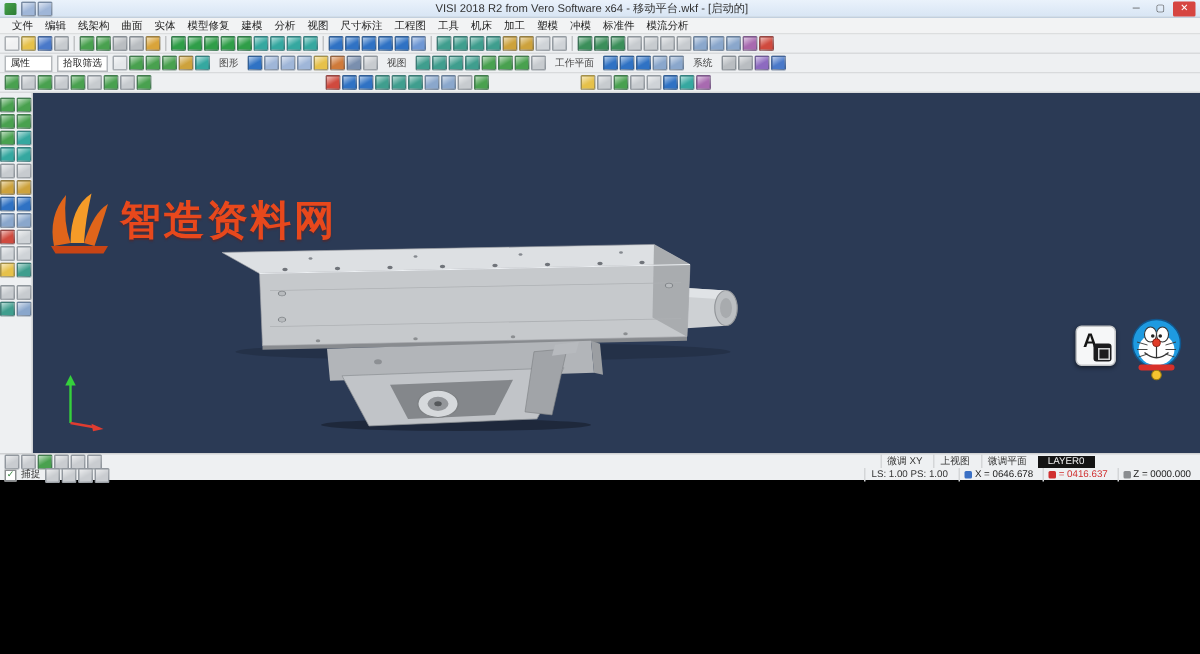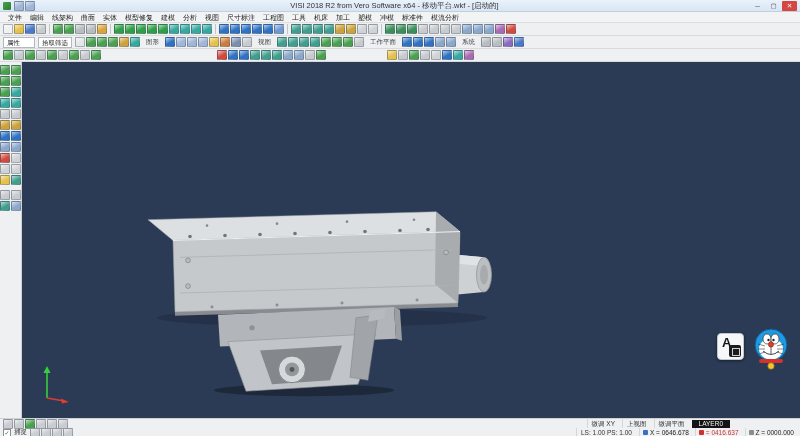--- a/index.html
+++ b/index.html
@@ -1,17 +1,17 @@
 <!DOCTYPE html>
 <html><head>
 <meta charset="utf-8">
 <style>
   *{margin:0;padding:0;box-sizing:border-box;font-family:"Liberation Sans","DejaVu Sans",sans-serif;}
   html,body{width:800px;height:436px;overflow:hidden;background:#000;}
-  .app{width:800px;height:436px;display:flex;flex-direction:column;background:#eef0f2;font-size:8px;color:#222;}
+  .app{width:800px;height:320px;display:flex;flex-direction:column;background:#eef0f2;font-size:8px;color:#222;}
 
   
   .titlebar{height:12px;background:linear-gradient(#eaf2fb,#d8e5f4);display:flex;align-items:center;padding:0 3px;border-bottom:1px solid #c2cfdd;flex:0 0 auto;}
   .app-icon{width:8px;height:8px;background:linear-gradient(135deg,#46a24c,#2c7c34);border-radius:1px;margin-right:3px;flex:0 0 auto;}
   .qstrip{display:flex;gap:1px;margin-right:4px;}
   .title{flex:1;text-align:center;font-size:7.5px;color:#333;white-space:nowrap;overflow:hidden;}
   .wincontrols{display:flex;gap:1px;flex:0 0 auto;}
   .wc{width:15px;height:10px;font-size:6.5px;line-height:10px;text-align:center;color:#444;cursor:pointer;}
   .wc.close{color:#fff;background:#d64541;border-radius:1px;}
 
@@ -274,20 +274,29 @@
       <div class="vstrip">
           <span class="icon" style="background-color: rgb(199, 203, 207);"></span>
           <span class="icon" style="background-color: rgb(199, 203, 207);"></span>
           <span class="icon" style="background-color: rgb(63, 158, 142);"></span>
           <span class="icon" style="background-color: rgb(138, 167, 204);"></span>
         </div>
     </aside>
 
     <main class="viewport">
 
+      <div class="watermark">
+        <svg width="46" height="46" viewBox="0 0 46 46">
+          <path d="M8,40 Q4,20 16,6 Q14,24 19,38 Z" fill="#e0651a"></path>
+          <path d="M19,38 Q19,14 33,5 Q29,22 28,38 Z" fill="#f59b28"></path>
+          <path d="M28,38 Q34,18 44,12 Q39,28 35,40 Z" fill="#e0651a"></path>
+          <path d="M6,40 L44,40 L41,45 L9,45 Z" fill="#c84414"></path>
+        </svg>
+        <span class="wm-text">智造资料网</span>
+      </div>
 
       <svg class="model" viewBox="0 0 778 359" preserveAspectRatio="none">
 
         <g>
           <ellipse cx="282" cy="331" rx="90" ry="6" fill="rgba(0,0,0,0.30)"></ellipse>
           <ellipse cx="300" cy="258" rx="165" ry="9" fill="rgba(0,0,0,0.15)"></ellipse>
         </g>
 
         <g>
           <polygon points="153,249 436,240 436,247 153,256" fill="#888b8f"></polygon>

